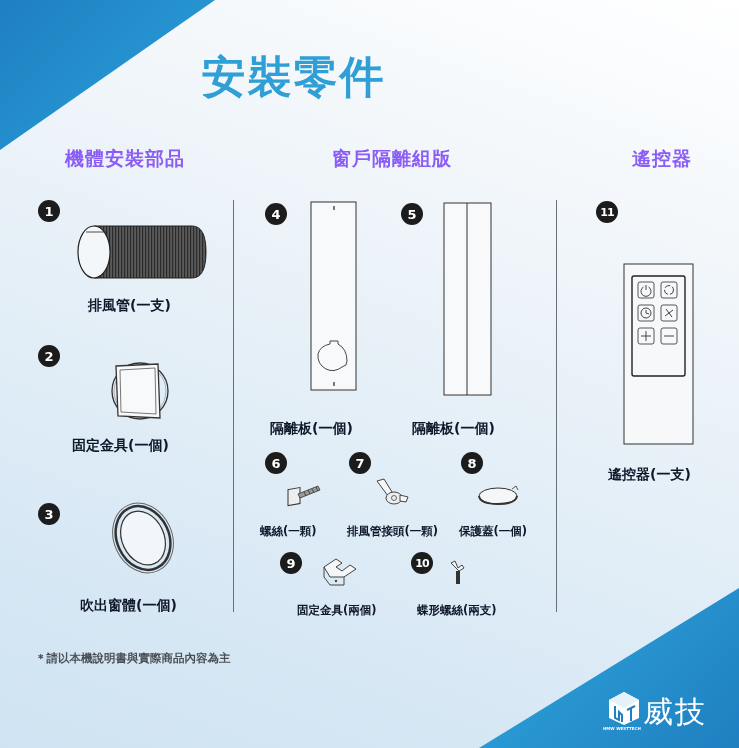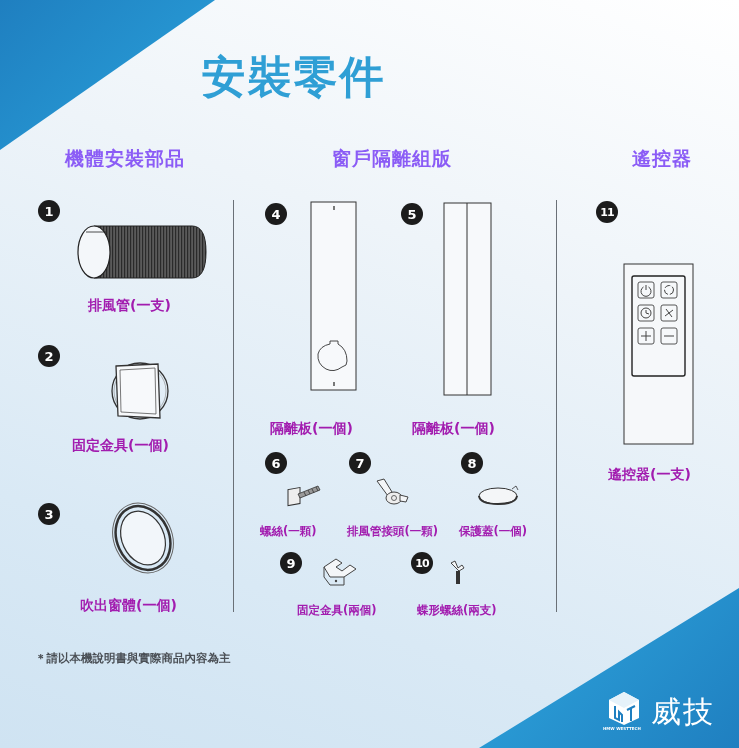--- a/index.html
+++ b/index.html
@@ -28,29 +28,29 @@
     letter-spacing: 1px;
   }
   .divider { position: absolute; width: 1px; background: #6a7077; top: 200px; height: 412px; }
   .badge {
     position: absolute; width: 22px; height: 22px; border-radius: 50%;
     background: #1c1c1c; color: #fff; font-size: 13px; font-weight: bold;
     display: flex; align-items: center; justify-content: center;
   }
   .badge.small { font-size: 11px; letter-spacing: -1px; }
   .label {
-    position: absolute; font-size: 14px; font-weight: bold; color: #a21caf; white-space: nowrap; text-align: right;
+    position: absolute; font-size: 14px; font-weight: bold; color: #0f172a; white-space: nowrap; text-align: right;
   }
   .label.sm { font-size: 11.5px; }
   .part { position: absolute; }
   .note {
     position: absolute; left: 35px; top: 651px; font-size: 11.5px; color: #4a4f55; font-weight: bold;
   }
   .brand {
-    position: absolute; left: 605px; top: 690px; display: flex; align-items: center; gap: 8px;
+    position: absolute; left: 605px; top: 690px; display: flex; align-items: center; 
   }
   .brand-name { font-size: 30px; color: #ffffff; letter-spacing: 2px; }
   .brand-logo { position: relative; width: 38px; height: 44px; }
   .brand-sub {
     position: absolute; left: -2px; top: 36px; font-size: 4px; color: #fff; white-space: nowrap; font-weight: bold;
   }
 </style>
 </head>
 <body>
 

